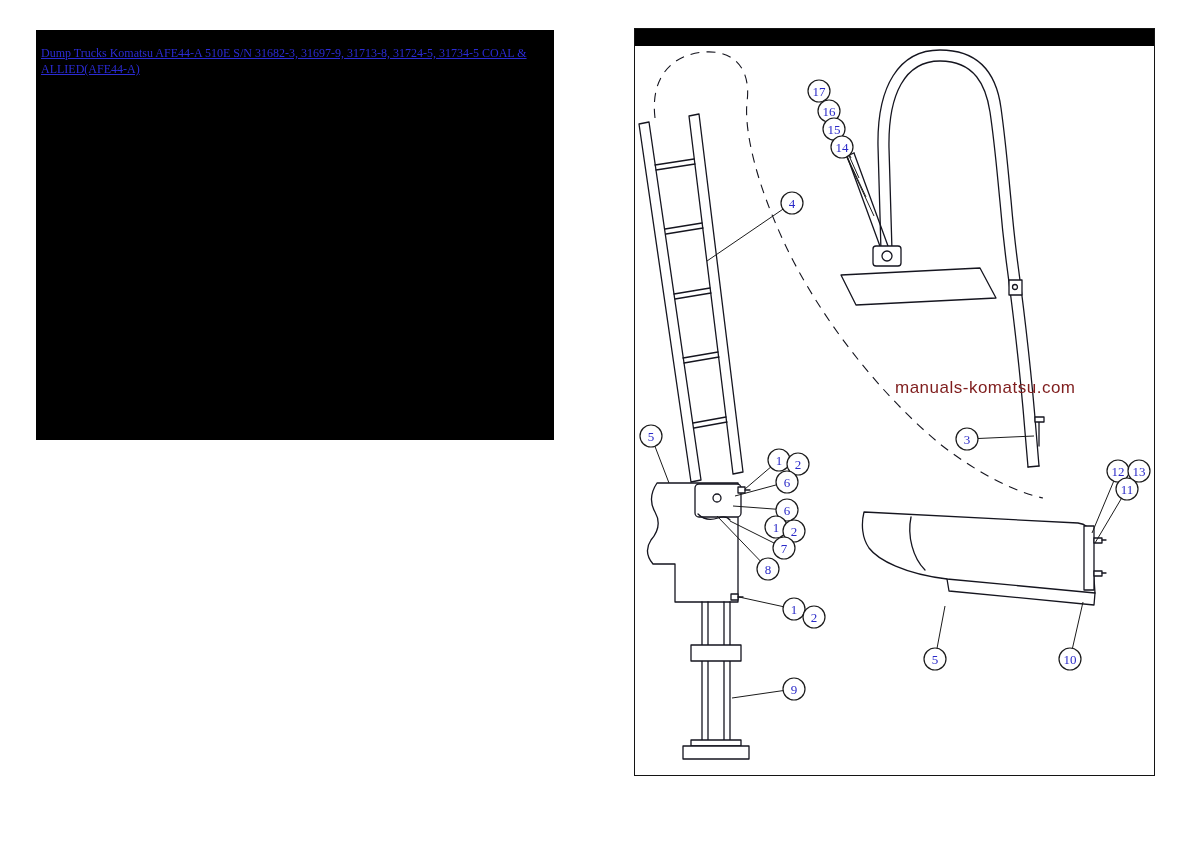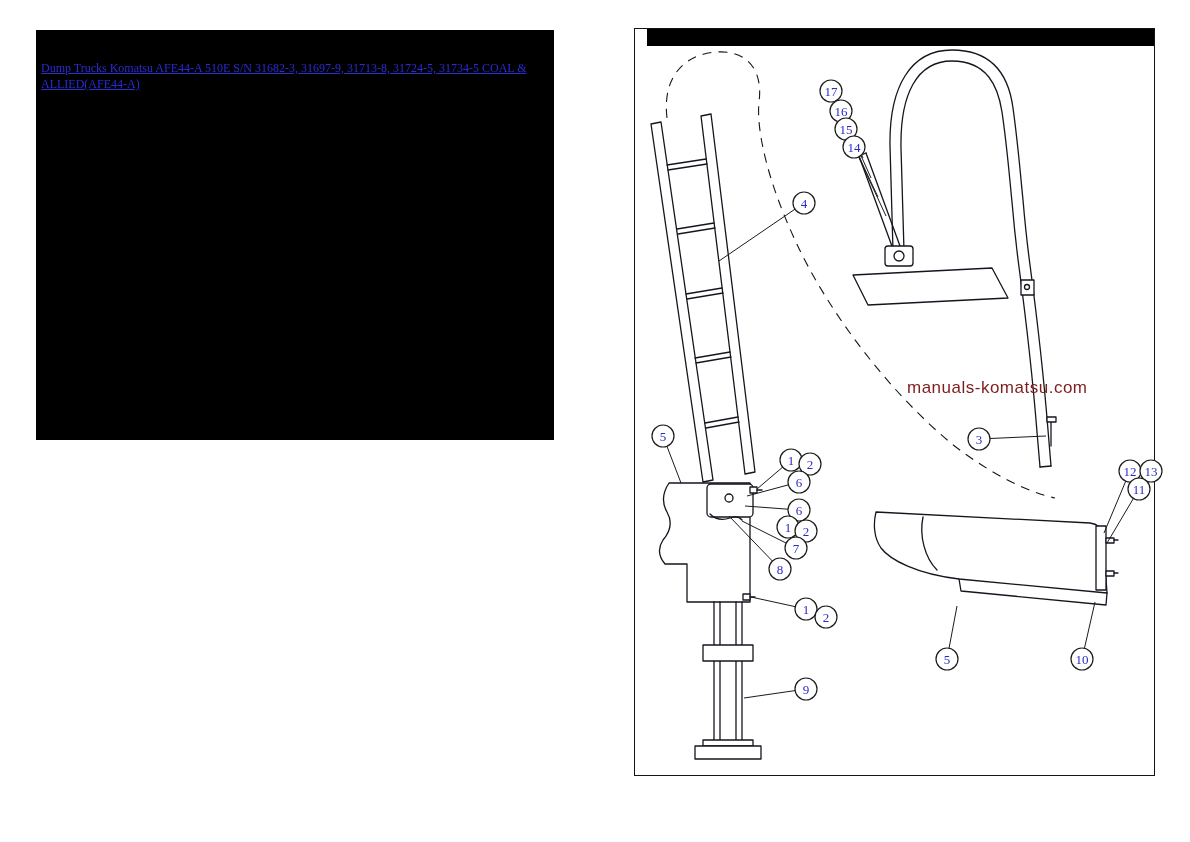--- a/index.html
+++ b/index.html
@@ -1,23 +1,23 @@
 <!DOCTYPE html>
 <html><head>
 <meta charset="utf-8">
 <style>
   html,body{margin:0;padding:0;background:#fff;}
   .page{position:relative;width:1190px;height:842px;overflow:hidden;background:#fff;font-family:"Liberation Sans",sans-serif;}
 
   
   .left-panel{position:absolute;left:36px;top:30px;width:518px;height:410px;background:#000;box-sizing:border-box;}
-  .doc-link{display:block;padding:30px 6px 0 5px;font:12px/1.35 "Liberation Serif",serif;color:#2b2bd5;text-decoration:underline;cursor:pointer;word-wrap:break-word;}
-
-  
-  .diagram{position:absolute;left:634px;top:28px;width:521px;height:748px;border:1px solid #141414;box-sizing:border-box;background:#fff;padding-left:12px;}
+  .doc-link{display:block;padding:15px 6px 0 5px;font:12px/1.35 "Liberation Serif",serif;color:#2b2bd5;text-decoration:underline;cursor:pointer;word-wrap:break-word;}
+
+  
+  .diagram{position:absolute;left:634px;top:28px;width:521px;height:748px;border:1px solid #141414;box-sizing:border-box;background:#fff;}
   .diagram-topbar{height:17px;background:#000;}
   .diagram-body{position:relative;width:519px;height:729px;overflow:hidden;}
   svg.layer{position:absolute;left:0;top:0;}
 
   
   #drawing .ln{stroke:#15151f;fill:none;stroke-width:1.3;stroke-linejoin:round;stroke-linecap:round;}
   #drawing .fw{stroke:#15151f;fill:#fff;stroke-width:1.3;stroke-linejoin:round;}
   #drawing .dash{stroke:#15151f;fill:none;stroke-width:1.1;stroke-dasharray:9 7;}
 
   

